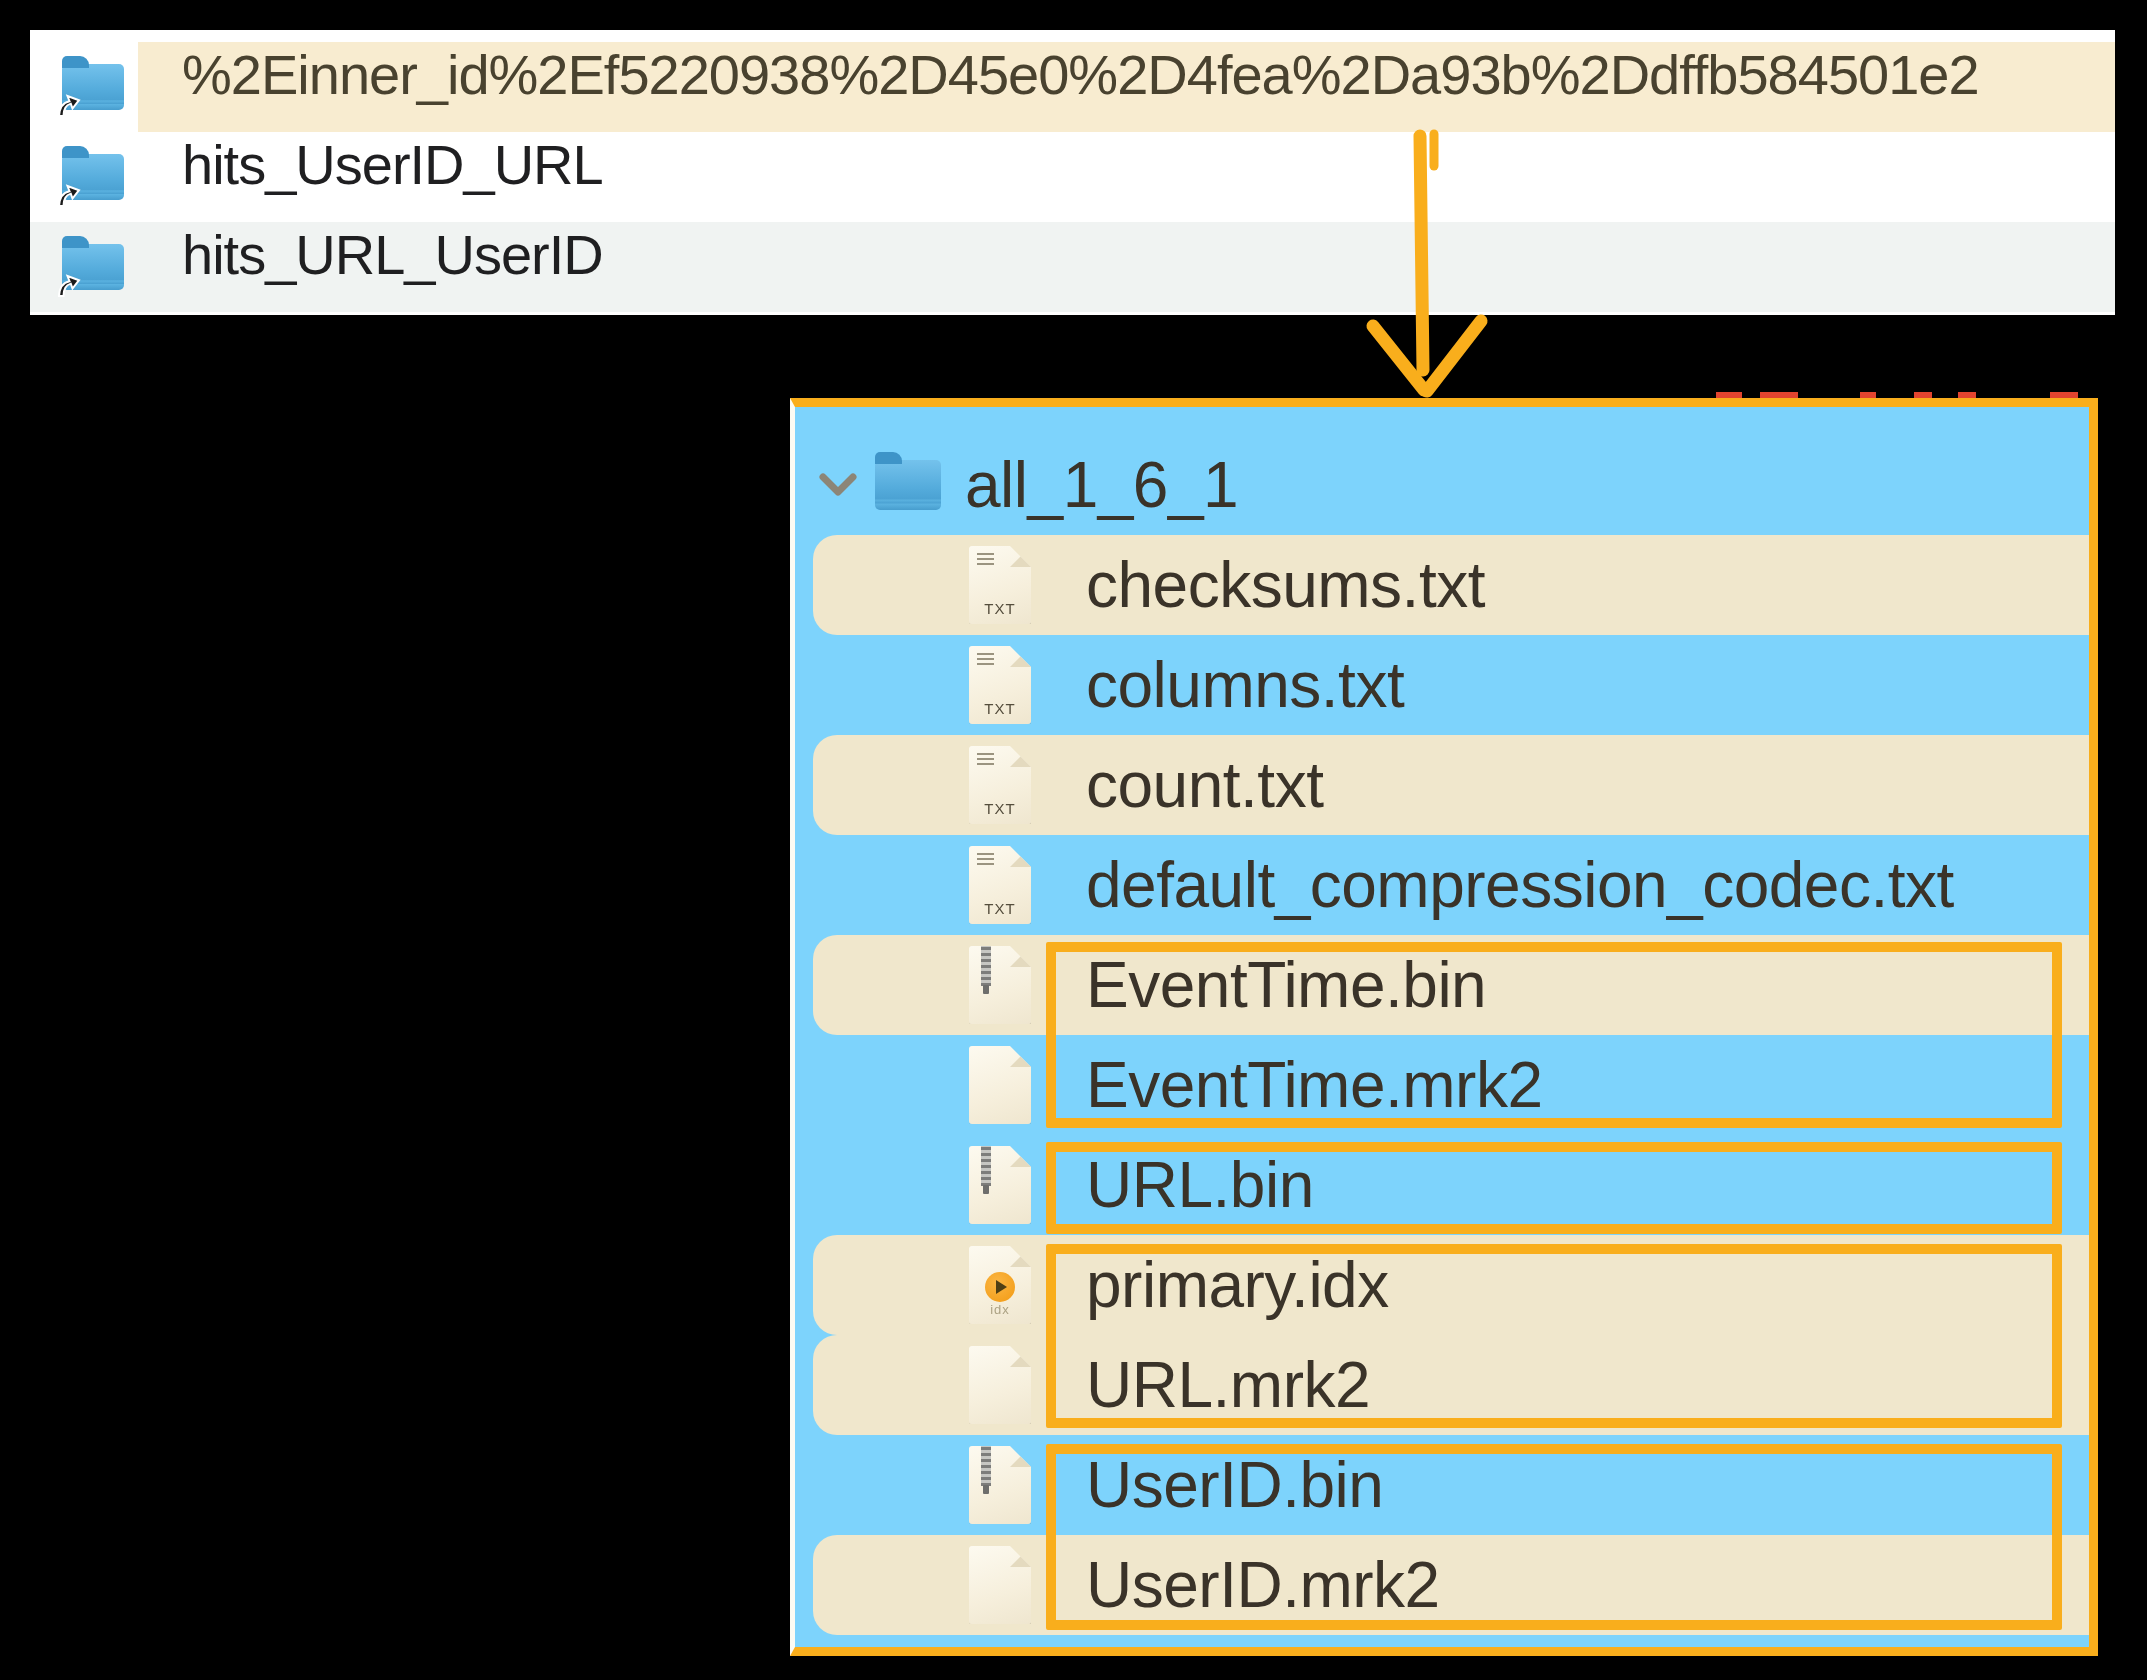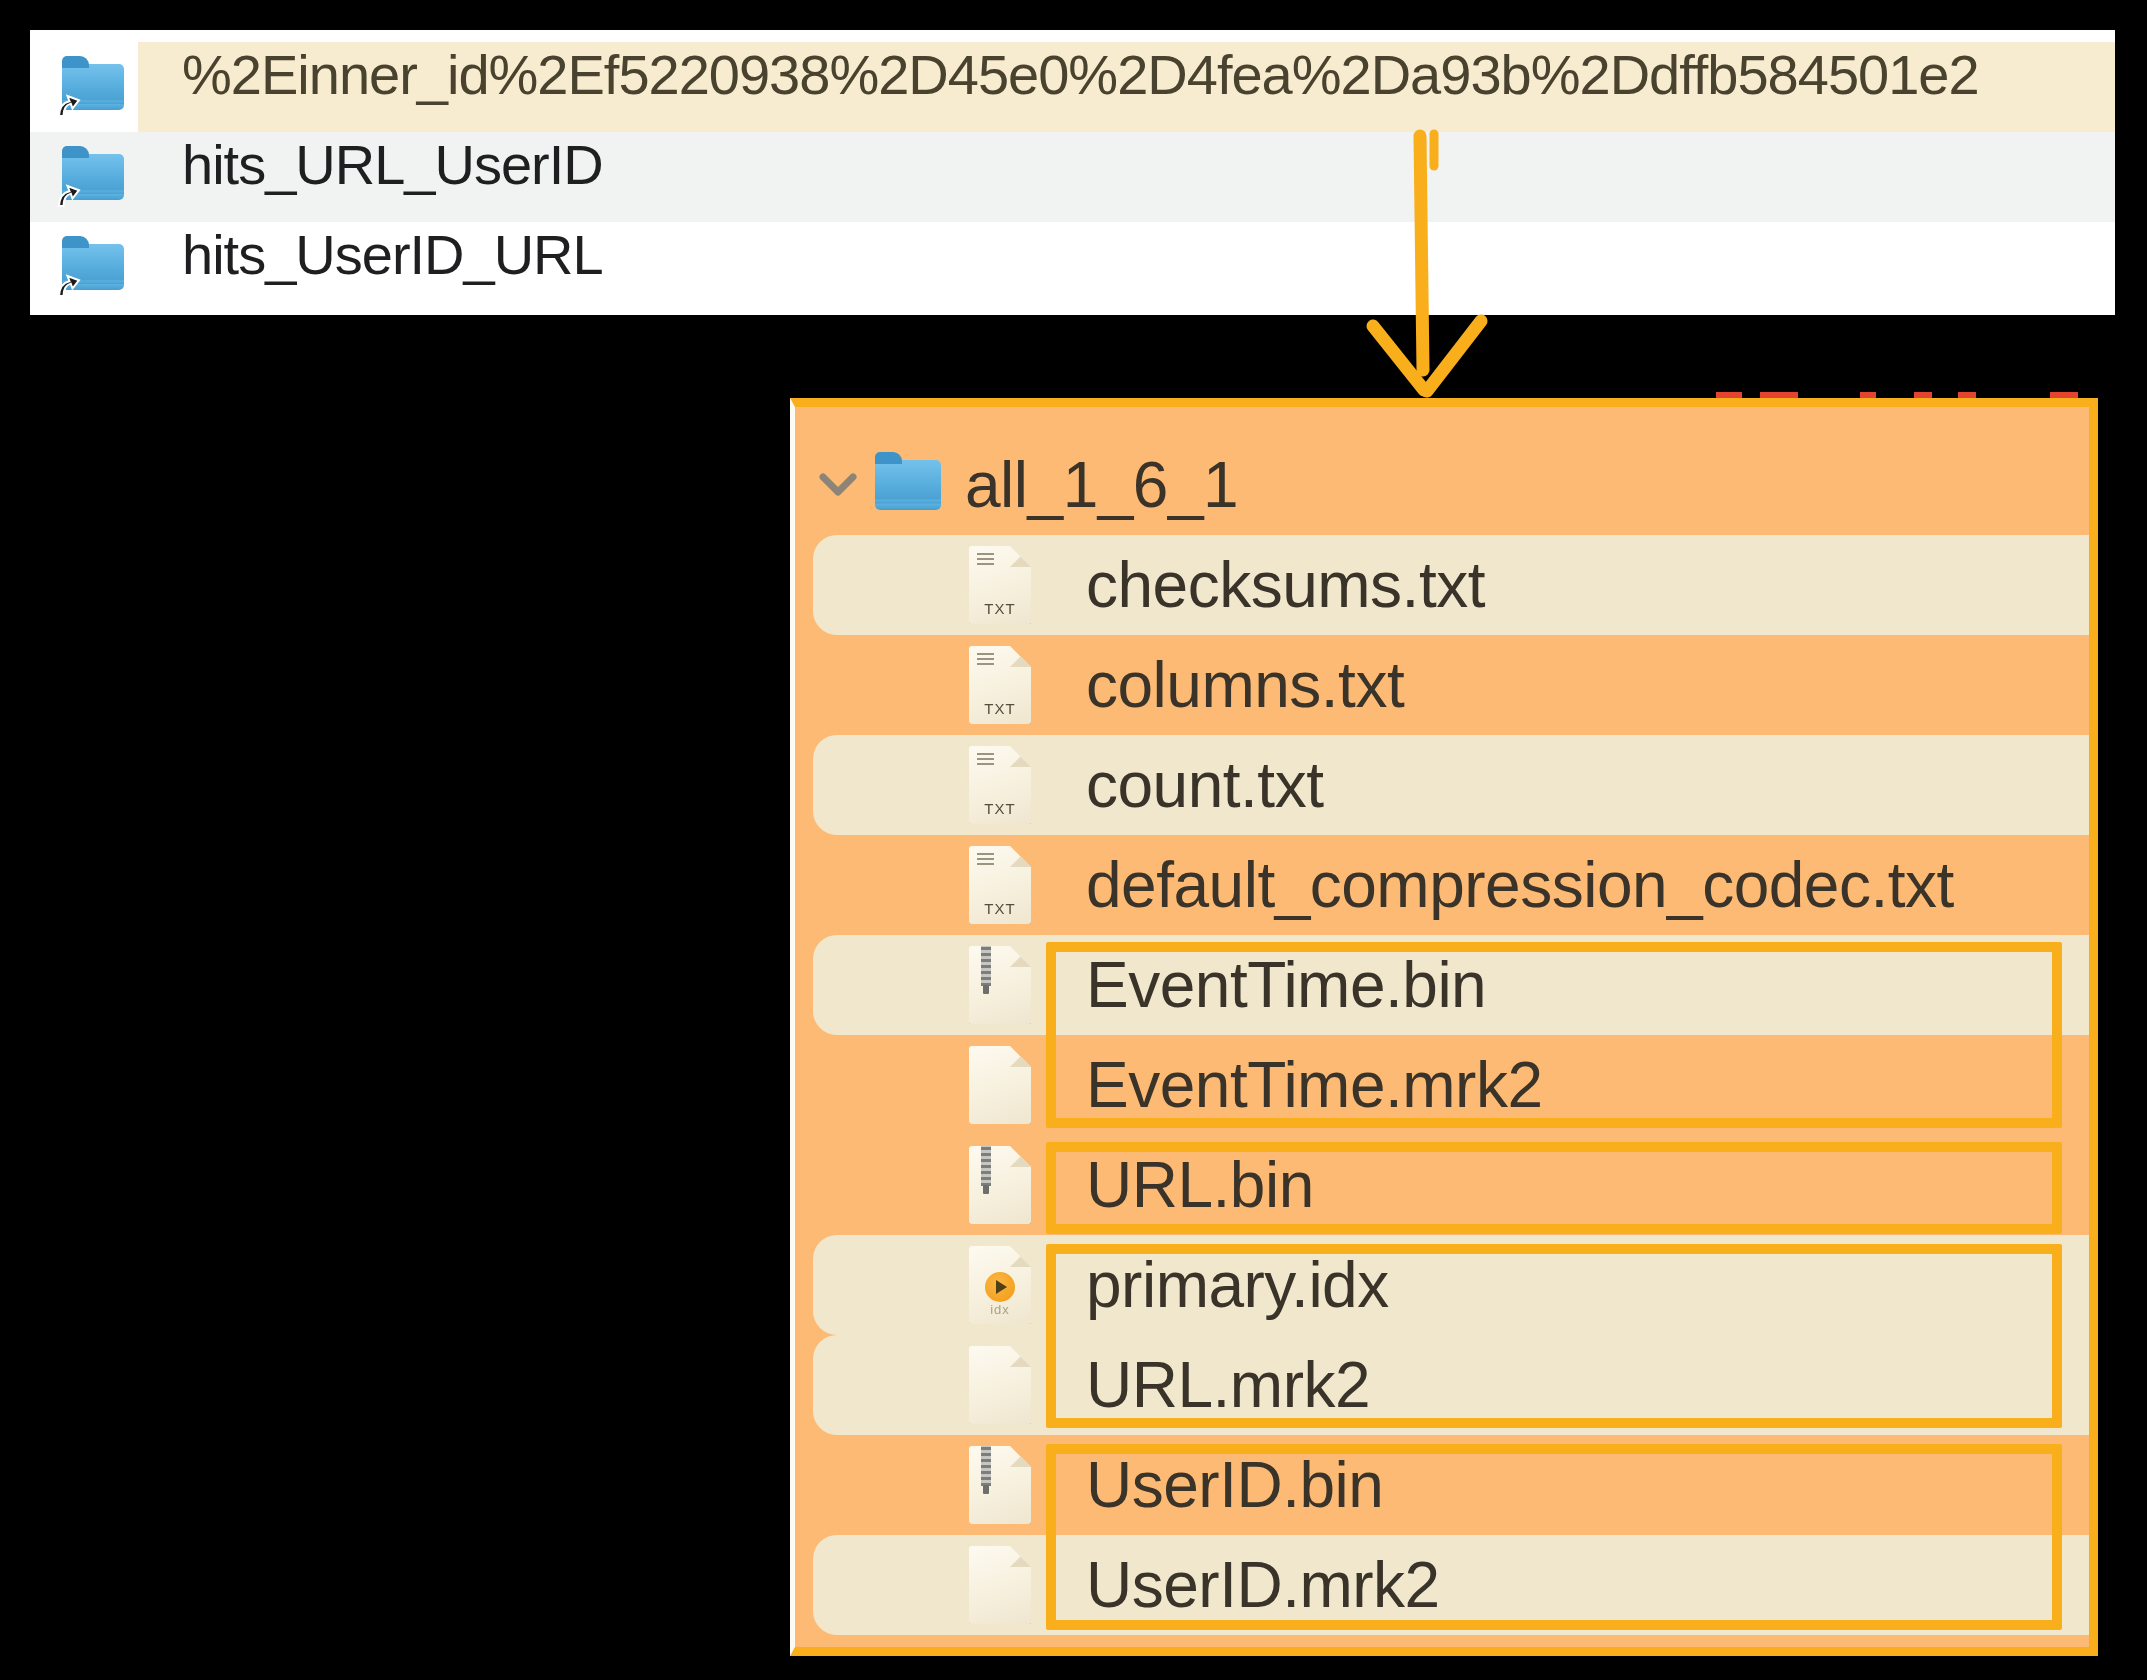--- a/index.html
+++ b/index.html
@@ -22,21 +22,21 @@
   .folder::before{content:"";position:absolute;top:-8px;left:0;width:27px;height:12px;border-radius:5px 9px 0 0;background:#3E94C8;}
   .folder.lg{width:66px;height:50px;}
   .alias{position:absolute;left:-6px;bottom:-8px;width:26px;height:26px;}
 
   
   .overlay{position:absolute;left:0;top:0;width:2147px;height:1680px;pointer-events:none;}
   .red-dash{position:absolute;top:392px;height:7px;background:#E2442F;}
 
   
   .tree-panel{position:absolute;left:790px;top:398px;width:1308px;height:1258px;box-sizing:border-box;
-              background:#fdba74;border:9px solid #F9AE1C;border-left:5px solid #FCFBF3;padding-top:28px;}
+              background:#7dd3fc;border:9px solid #F9AE1C;border-left:5px solid #FCFBF3;padding-top:28px;}
   .row{position:relative;height:100px;}
   .row.band::before{content:"";position:absolute;left:18px;right:0;top:0;bottom:0;background:#F0E7CC;border-radius:24px 0 0 24px;}
   .row-label{position:absolute;left:291px;top:50%;transform:translateY(-50%);font-size:64px;letter-spacing:-0.5px;color:#3A3329;white-space:nowrap;z-index:1;}
   .folder-row .row-label{left:170px;}
   .chev{position:absolute;left:22px;top:50%;transform:translateY(-50%);z-index:1;}
   .folder-row .folder{position:absolute;left:80px;top:50%;transform:translateY(-50%);z-index:1;}
   .file-ic{position:absolute;left:174px;top:50%;transform:translateY(-50%);z-index:1;}
 
   
   .doc{position:relative;display:block;width:62px;height:78px;
@@ -72,39 +72,39 @@
       <span class="tp-ic folder">
         <svg class="alias" viewBox="0 0 26 26">
           <path d="M3 24 C3.5 15 7 10.5 13.5 9.2 L11.5 4 L23 8.2 L16.5 16.5 L14.8 11.6 C9.5 13 7.5 17 7.5 24 Z" fill="#1b1b1b" stroke="#fff" stroke-width="2"></path>
         </svg>
       </span>
       <span class="tp-hl">
         <span class="tp-text">%2Einner_id%2Ef5220938%2D45e0%2D4fea%2Da93b%2Ddffb584501e2</span>
       </span>
     </div>
 
+    <div class="tp-row">
+      <span class="tp-ic folder">
+        <svg class="alias" viewBox="0 0 26 26">
+          <path d="M3 24 C3.5 15 7 10.5 13.5 9.2 L11.5 4 L23 8.2 L16.5 16.5 L14.8 11.6 C9.5 13 7.5 17 7.5 24 Z" fill="#1b1b1b" stroke="#fff" stroke-width="2"></path>
+        </svg>
+      </span>
+      <span class="tp-hl">
+        <span class="tp-text">hits_UserID_URL</span>
+      </span>
+    </div>
+
     <div class="tp-row gray">
       <span class="tp-ic folder">
         <svg class="alias" viewBox="0 0 26 26">
           <path d="M3 24 C3.5 15 7 10.5 13.5 9.2 L11.5 4 L23 8.2 L16.5 16.5 L14.8 11.6 C9.5 13 7.5 17 7.5 24 Z" fill="#1b1b1b" stroke="#fff" stroke-width="2"></path>
         </svg>
       </span>
       <span class="tp-hl">
         <span class="tp-text">hits_URL_UserID</span>
-      </span>
-    </div>
-
-    <div class="tp-row">
-      <span class="tp-ic folder">
-        <svg class="alias" viewBox="0 0 26 26">
-          <path d="M3 24 C3.5 15 7 10.5 13.5 9.2 L11.5 4 L23 8.2 L16.5 16.5 L14.8 11.6 C9.5 13 7.5 17 7.5 24 Z" fill="#1b1b1b" stroke="#fff" stroke-width="2"></path>
-        </svg>
-      </span>
-      <span class="tp-hl">
-        <span class="tp-text">hits_UserID_URL</span>
       </span>
     </div>
   </section>
 
   <div class="red-dash" style="left:1716px;width:26px;"></div>
   <div class="red-dash" style="left:1760px;width:38px;"></div>
   <div class="red-dash" style="left:1860px;width:16px;"></div>
   <div class="red-dash" style="left:1914px;width:18px;"></div>
   <div class="red-dash" style="left:1958px;width:18px;"></div>
   <div class="red-dash" style="left:2050px;width:28px;"></div>

